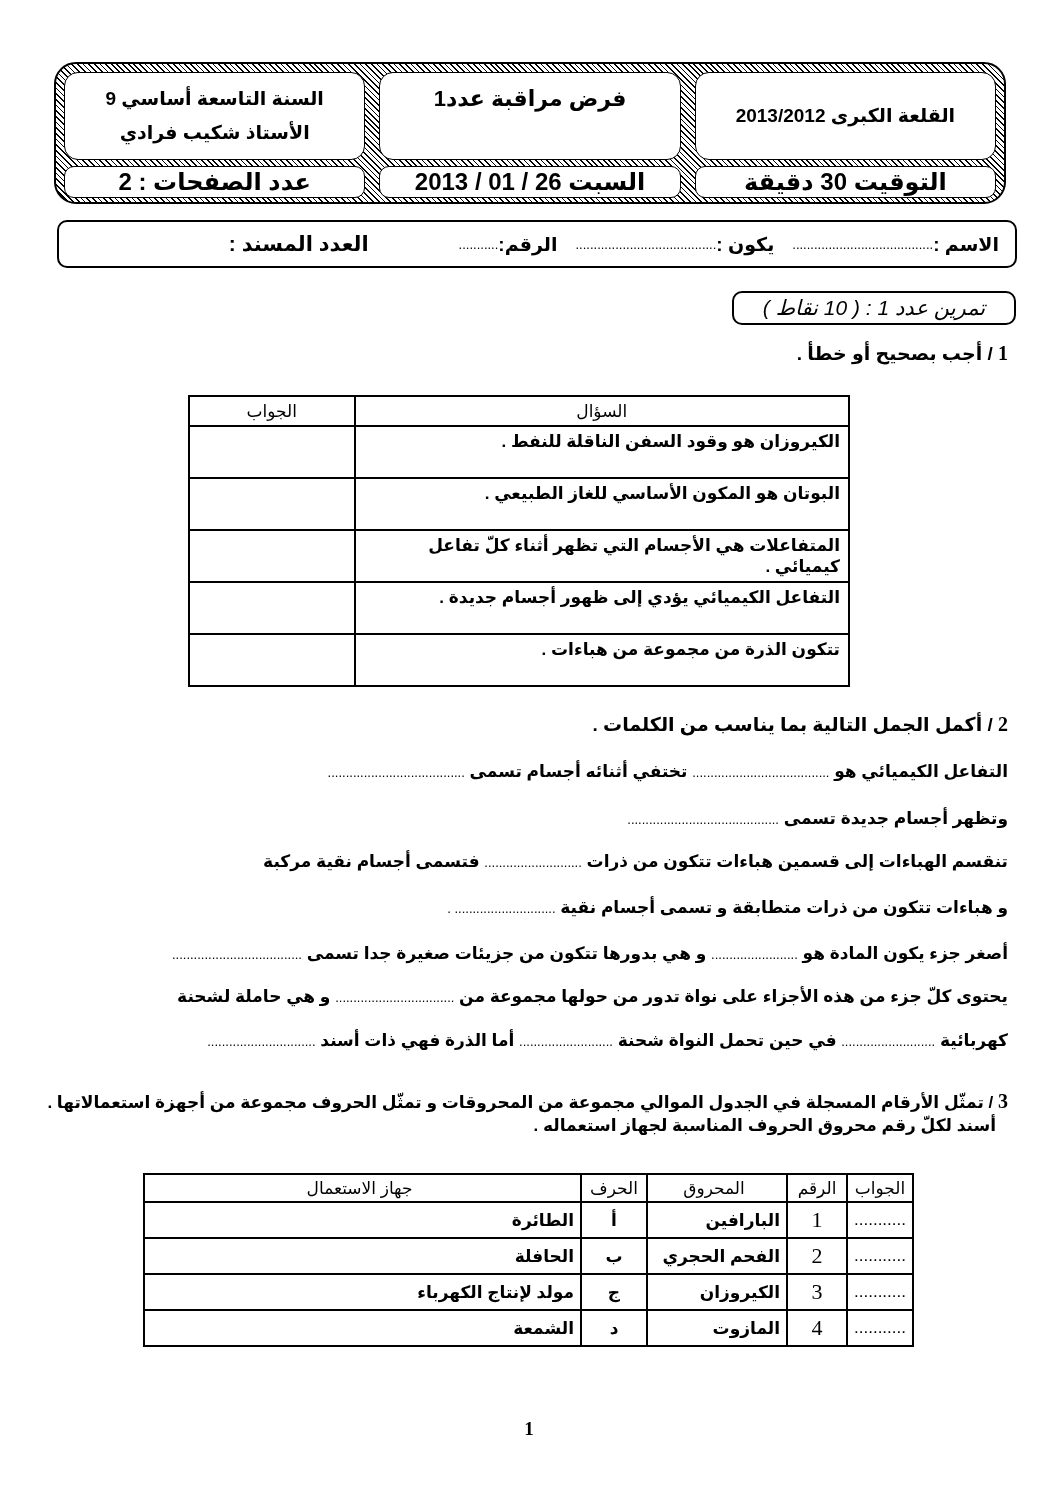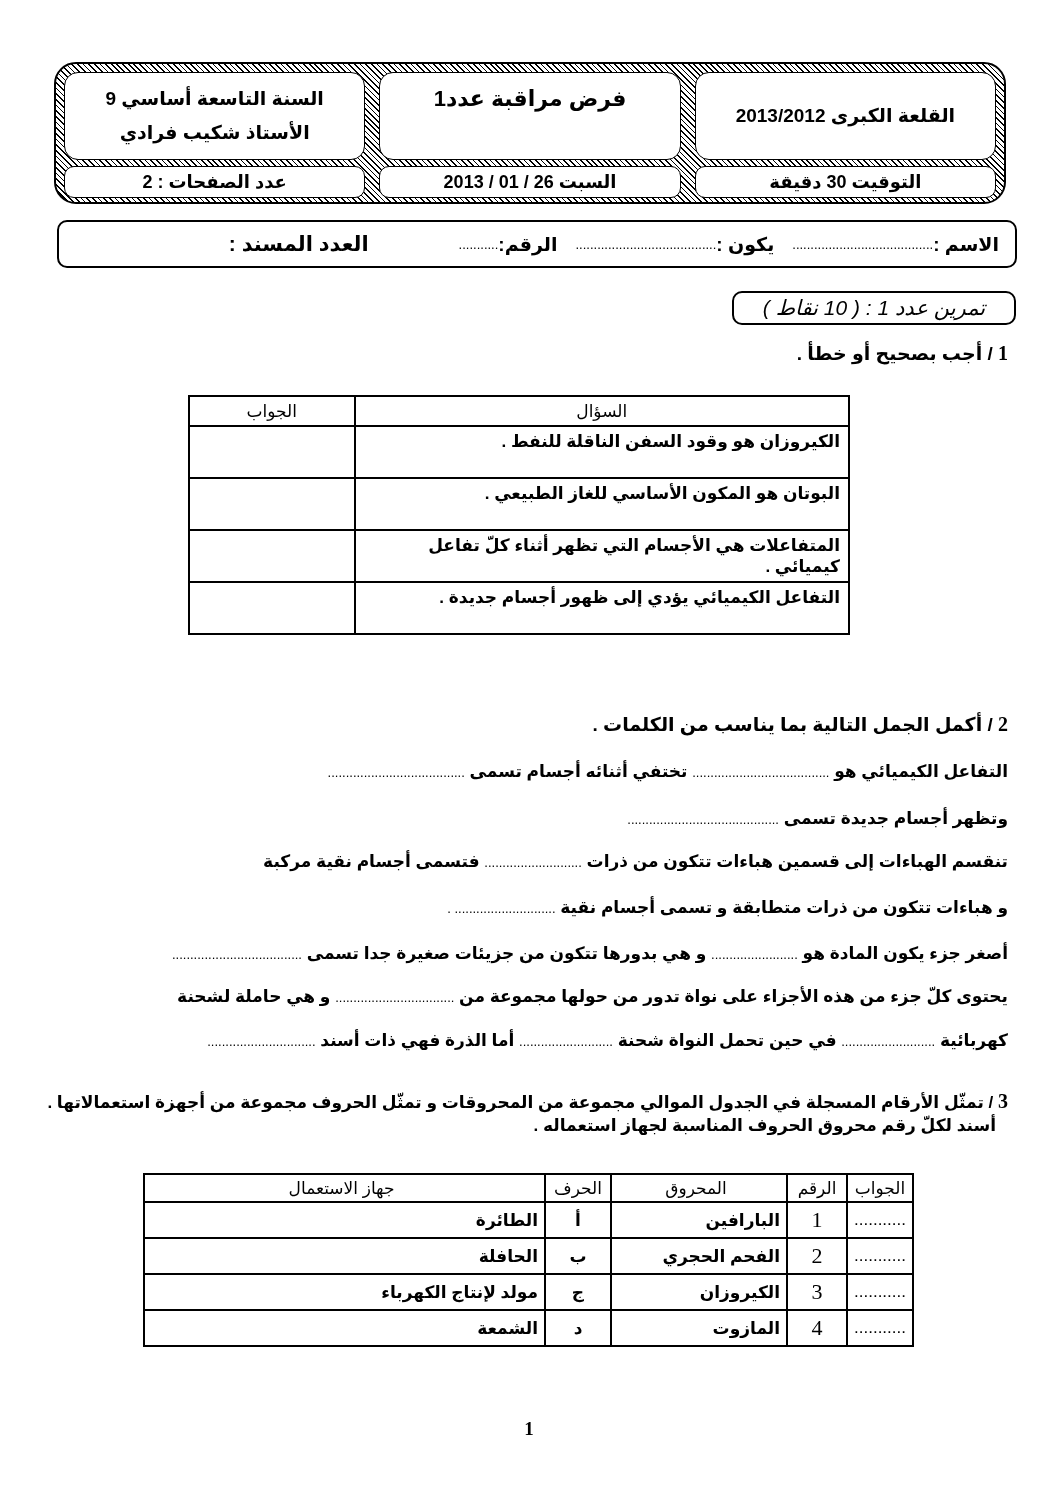--- a/index.html
+++ b/index.html
@@ -19,21 +19,21 @@
       grid-template-columns: 1fr 1fr 1fr;
       grid-template-rows: 88px 32px;
       column-gap: 14px; row-gap: 6px;
       direction: rtl;
     }
     .hdr-cell {
       background: #fff; border: 1.5px solid #000; border-radius: 14px;
       display: flex; flex-direction: column; align-items: center; justify-content: center;
       font-weight: bold; text-align: center;
     }
-    .hdr-cell.small { border-radius: 10px; font-size: 18px; }
+    .hdr-cell.small { border-radius: 10px; font-size: 24px; }
     .hdr-line { font-size: 19px; line-height: 34px; }
     .hdr-title { font-size: 22px; line-height: 34px; letter-spacing: 1px; margin-top: 44px; }
 
     
     .info-box {
       position: absolute; left: 57px; top: 220px; width: 960px; height: 48px;
       border: 2px solid #000; border-radius: 10px;
       direction: rtl; display: flex; align-items: center;
       padding: 0 16px; font-weight: bold; font-size: 19px;
     }
@@ -65,21 +65,21 @@
     .fill { position: absolute; right: 50px; direction: rtl; font-weight: bold; font-size: 17px; white-space: nowrap; }
     .fill .dots { font-weight: normal; font-size: 13px; }
 
     
     .t2 { position: absolute; left: 143px; top: 1173px; width: 771px; }
     .t2 td, .t2 th { border: 2px solid #000; height: 36px; font-size: 17px; }
     .t2 th { height: 28px; font-weight: normal; }
     .t2 td { font-weight: bold; }
     .t2 .c-ans { width: 66px; text-align: center; font-weight: normal; }
     .t2 .c-num { width: 60px; text-align: center; font-family: "Liberation Serif", serif; font-size: 22px; font-weight: normal; }
-    .t2 .c-fuel { width: 176px; text-align: right; padding-right: 6px; }
+    .t2 .c-fuel { width: 140px; text-align: right; padding-right: 6px; }
     .t2 .c-letter { width: 66px; text-align: center; }
     .t2 .c-use { text-align: right; padding-right: 6px; border-radius: 8px; }
 
     .page-number {
       position: absolute; left: 0; width: 100%; top: 1418px; text-align: center;
       font-family: "Liberation Serif", serif; font-weight: bold; font-size: 19px;
     }
   </style>
 </head>
 <body>
@@ -138,20 +138,24 @@
     <td></td>
   </tr>
   <tr>
     <td>المتفاعلات هي الأجسام التي تظهر أثناء كلّ تفاعل كيميائي .</td>
     <td></td>
   </tr>
   <tr>
     <td>التفاعل الكيميائي يؤدي إلى ظهور أجسام جديدة .</td>
     <td></td>
   </tr>
+  <tr>
+    <td>تتكون الذرة من مجموعة من هباءات .</td>
+    <td></td>
+  </tr>
 </tbody>
   </table>
 
 <div class="q-heading" style="top:713px">
   <span class="num">2</span>
   <span>/ أكمل الجمل التالية بما يناسب من الكلمات .</span>
 </div>
 
 <div class="fill" style="top:761px">
   <span>التفاعل الكيميائي هو</span>

